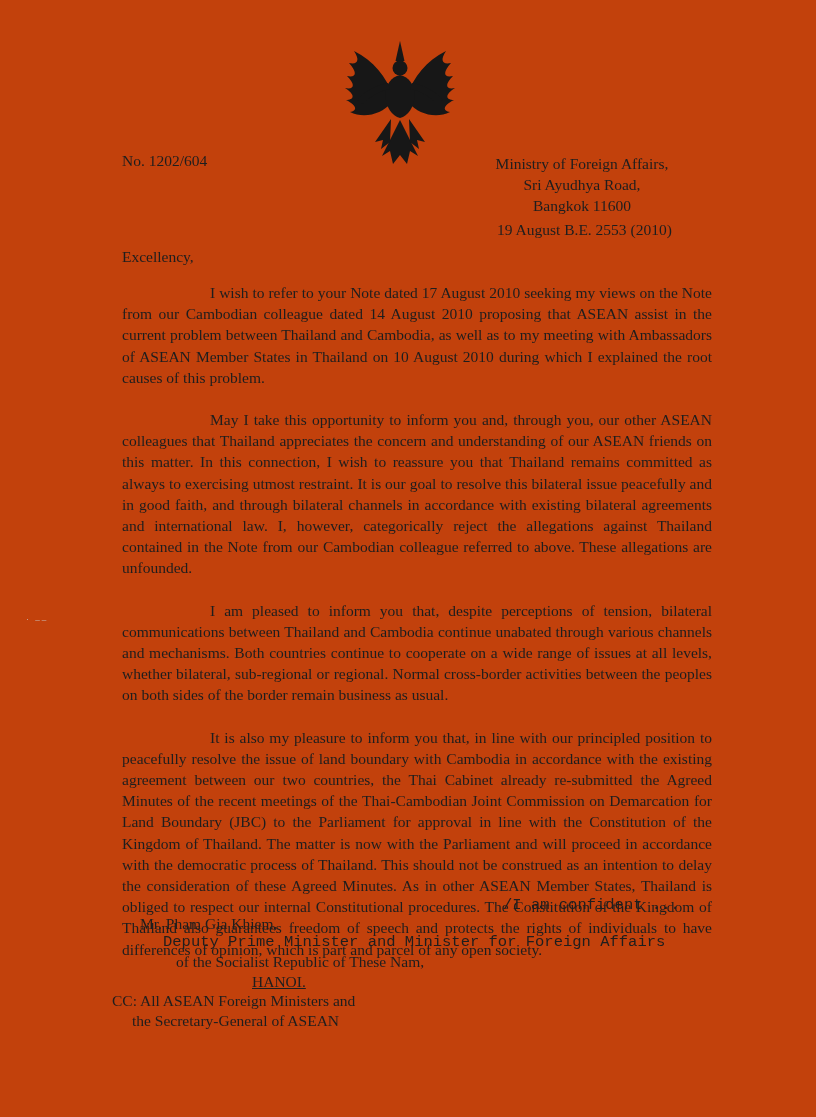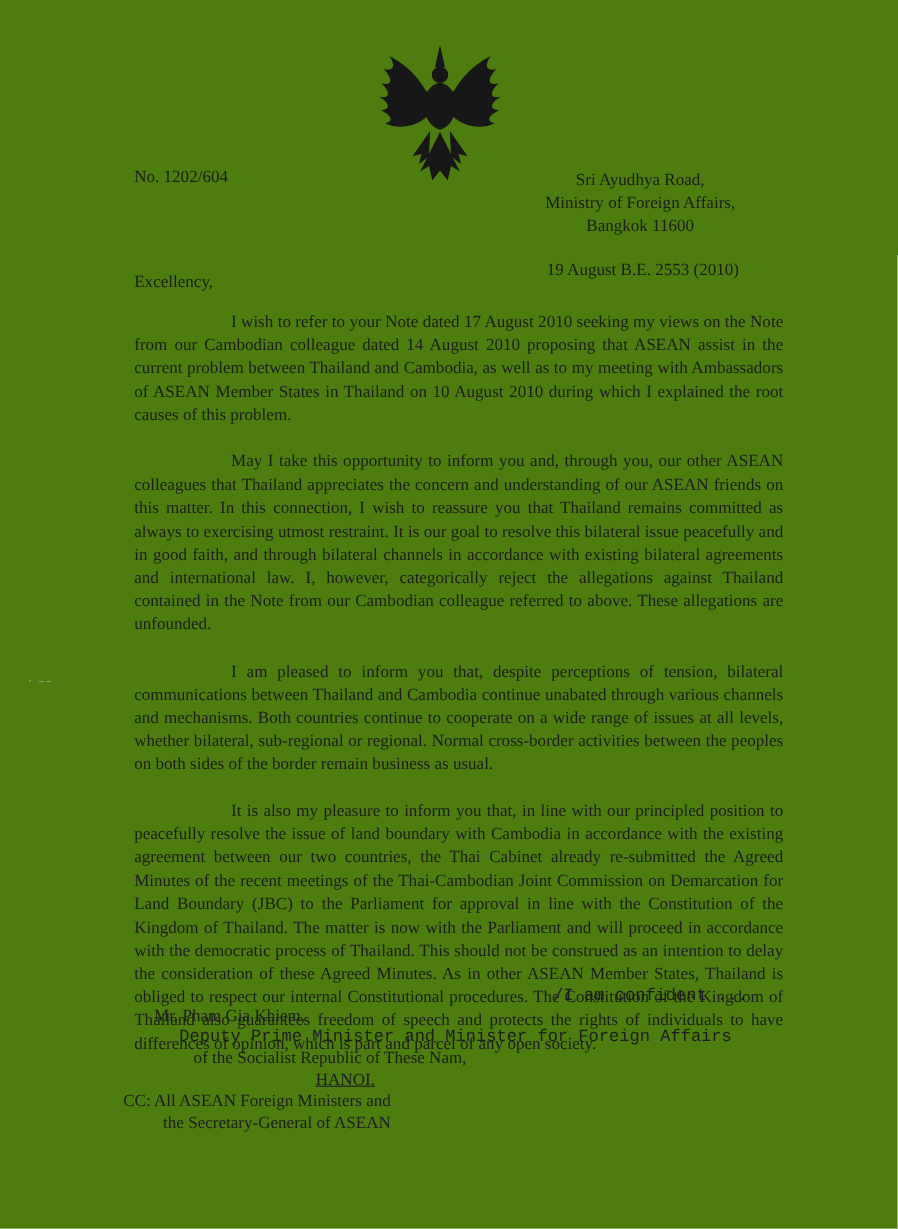--- a/index.html
+++ b/index.html
@@ -5,21 +5,21 @@
   html, body {
     margin: 0;
     padding: 0;
     background: #e8e8e8;
   }
   .page {
     position: relative;
     width: 816px;
     height: 1117px;
     margin: 0 auto;
-    background: #4d7c0f;
+    background: #c2410c;
     font-family: "Liberation Serif", "DejaVu Serif", serif;
     color: #1e1e1e;
     font-size: 15.5px;
     overflow: hidden;
   }
   .ref-no {
     position: absolute;
     left: 122px;
     top: 152px;
     white-space: nowrap;
@@ -35,21 +35,21 @@
     position: absolute;
     left: 462px;
     top: 153px;
     width: 240px;
     text-align: center;
     line-height: 21px;
   }
   .date-line {
     position: absolute;
     left: 497px;
-    top: 237px;
+    top: 221px;
     white-space: nowrap;
   }
   .body-block {
     position: absolute;
     left: 122px;
     top: 248px;
     width: 590px;
   }
   .salutation {
     margin: 0 0 16px 0;
@@ -71,28 +71,28 @@
     position: absolute;
     left: 112px;
     top: 914px;
     line-height: 19.2px;
   }
   .recipient-block .r0 { padding-left: 0; }
   .recipient-block .r1 { padding-left: 28px; }
   .recipient-block .r2 { padding-left: 51px; font-family: Liberation Mono, monospace; }
   .recipient-block .r3 { padding-left: 64px; }
   .recipient-block .r4 { padding-left: 140px; }
-  .underlined { text-decoration: underline; margin-left: 35px; }
+  .underlined { text-decoration: underline; }
   .cc-block {
     position: absolute;
     left: 112px;
     top: 991px;
     line-height: 20px;
   }
-  .cc-block .c1 { padding-left: 20px; text-align: right; }
+  .cc-block .c1 { padding-left: 20px; }
   .scan-artifact {
     position: absolute;
     left: 26px;
     top: 614px;
     color: #c9c9c9;
     font-size: 9px;
     letter-spacing: 2px;
   }
 </style>
 </head>
@@ -123,22 +123,22 @@
         <path d="M70,87 L52,123 L60,118 L63,131 L70,122 L77,131 L80,118 L88,123 Z"></path>
 
         <path d="M61,86 L45,109 L53,107 L51,116 L60,109 Z"></path>
 
         <path d="M79,86 L95,109 L87,107 L89,116 L80,109 Z"></path>
       </g>
     </svg>
   </div>
 
   <div class="addr-block">
+    <div>Ministry of Foreign Affairs,</div>
     <div>Sri Ayudhya Road,</div>
-    <div>Ministry of Foreign Affairs,</div>
     <div>Bangkok 11600</div>
   </div>
 
   <div class="date-line">19 August B.E. 2553 (2010)</div>
 
   <div class="body-block">
     <div class="salutation">Excellency,</div>
     <p class="para">I wish to refer to your Note dated 17 August 2010 seeking my views on the Note from our Cambodian colleague dated 14 August 2010 proposing that ASEAN assist in the current problem between Thailand and Cambodia, as well as to my meeting with Ambassadors of ASEAN Member States in Thailand on 10 August 2010 during which I explained the root causes of this problem.</p>
     <p class="para">May I take this opportunity to inform you and, through you, our other ASEAN colleagues that Thailand appreciates the concern and understanding of our ASEAN friends on this matter.  In this connection, I wish to reassure you that Thailand remains committed as always to exercising utmost restraint.  It is our goal to resolve this bilateral issue peacefully and in good faith, and through bilateral channels in accordance with existing bilateral agreements and international law. I, however, categorically reject the allegations against Thailand contained in the Note from our Cambodian colleague referred to above.  These allegations are unfounded.</p>
     <p class="para">I am pleased to inform you that, despite perceptions of tension, bilateral communications between Thailand and Cambodia continue unabated through various channels and mechanisms.  Both countries continue to cooperate on a wide range of issues at all levels, whether bilateral, sub-regional or regional.  Normal cross-border activities between the peoples on both sides of the border remain business as usual.</p>

